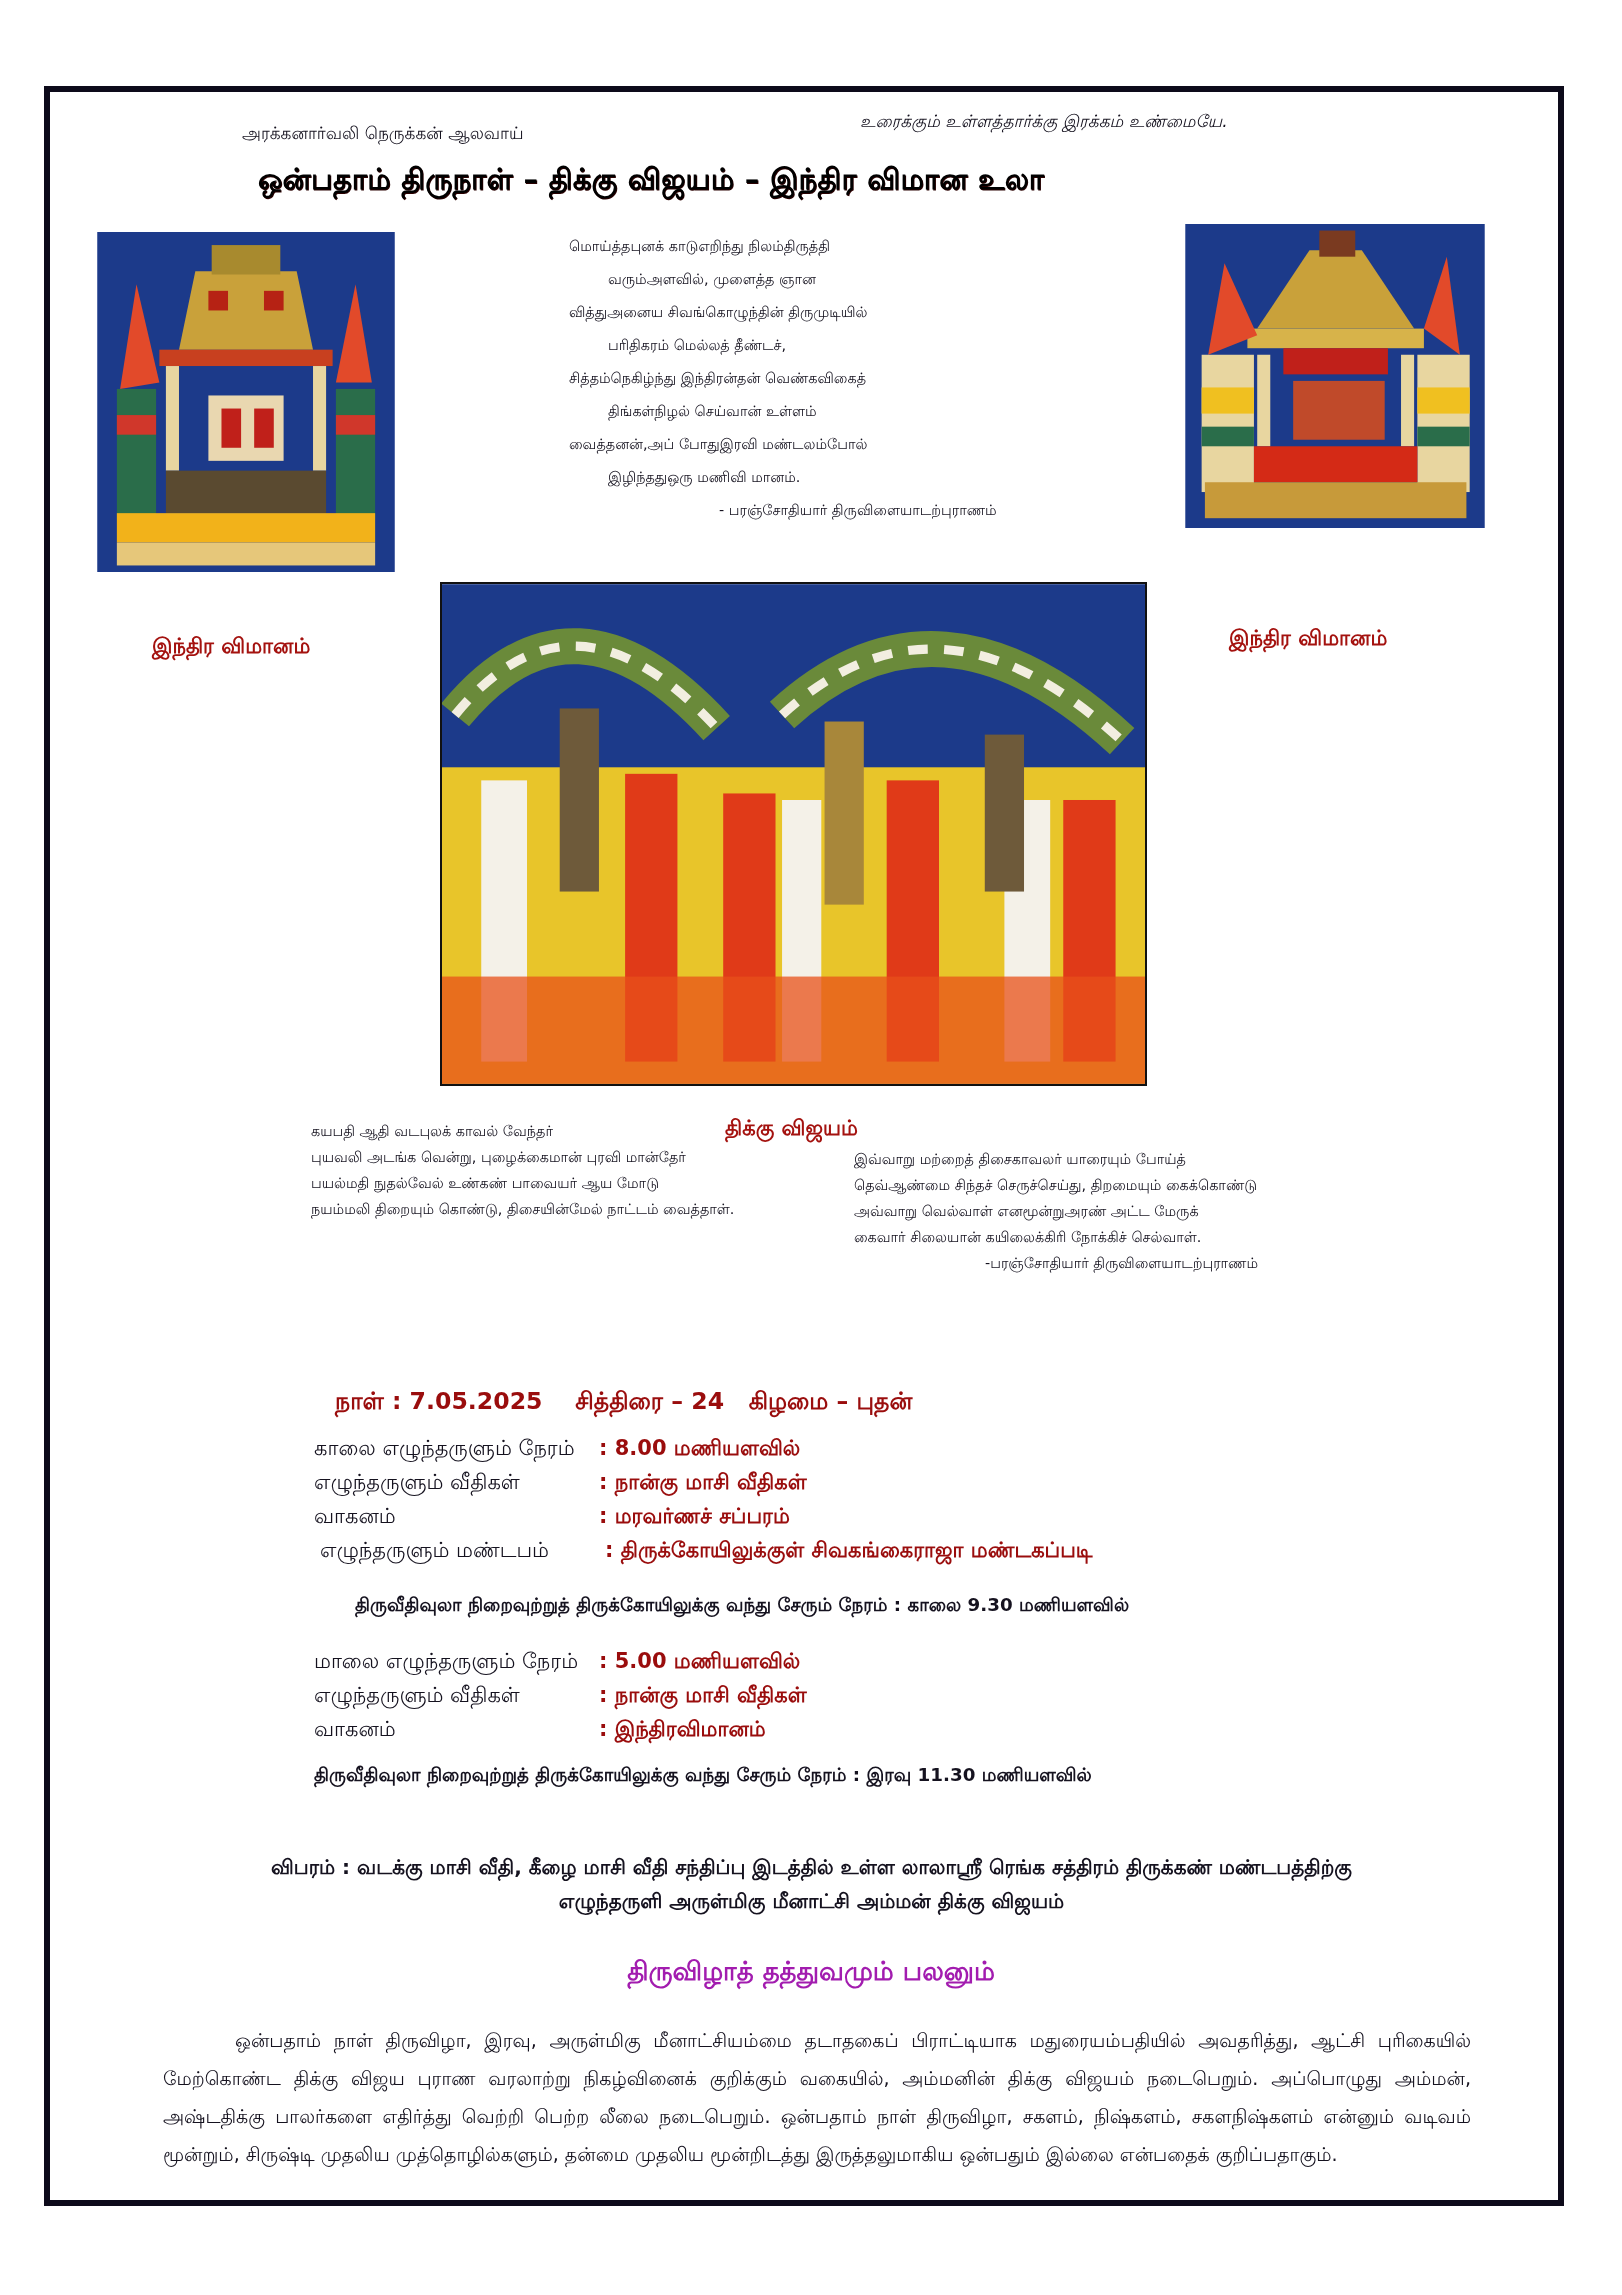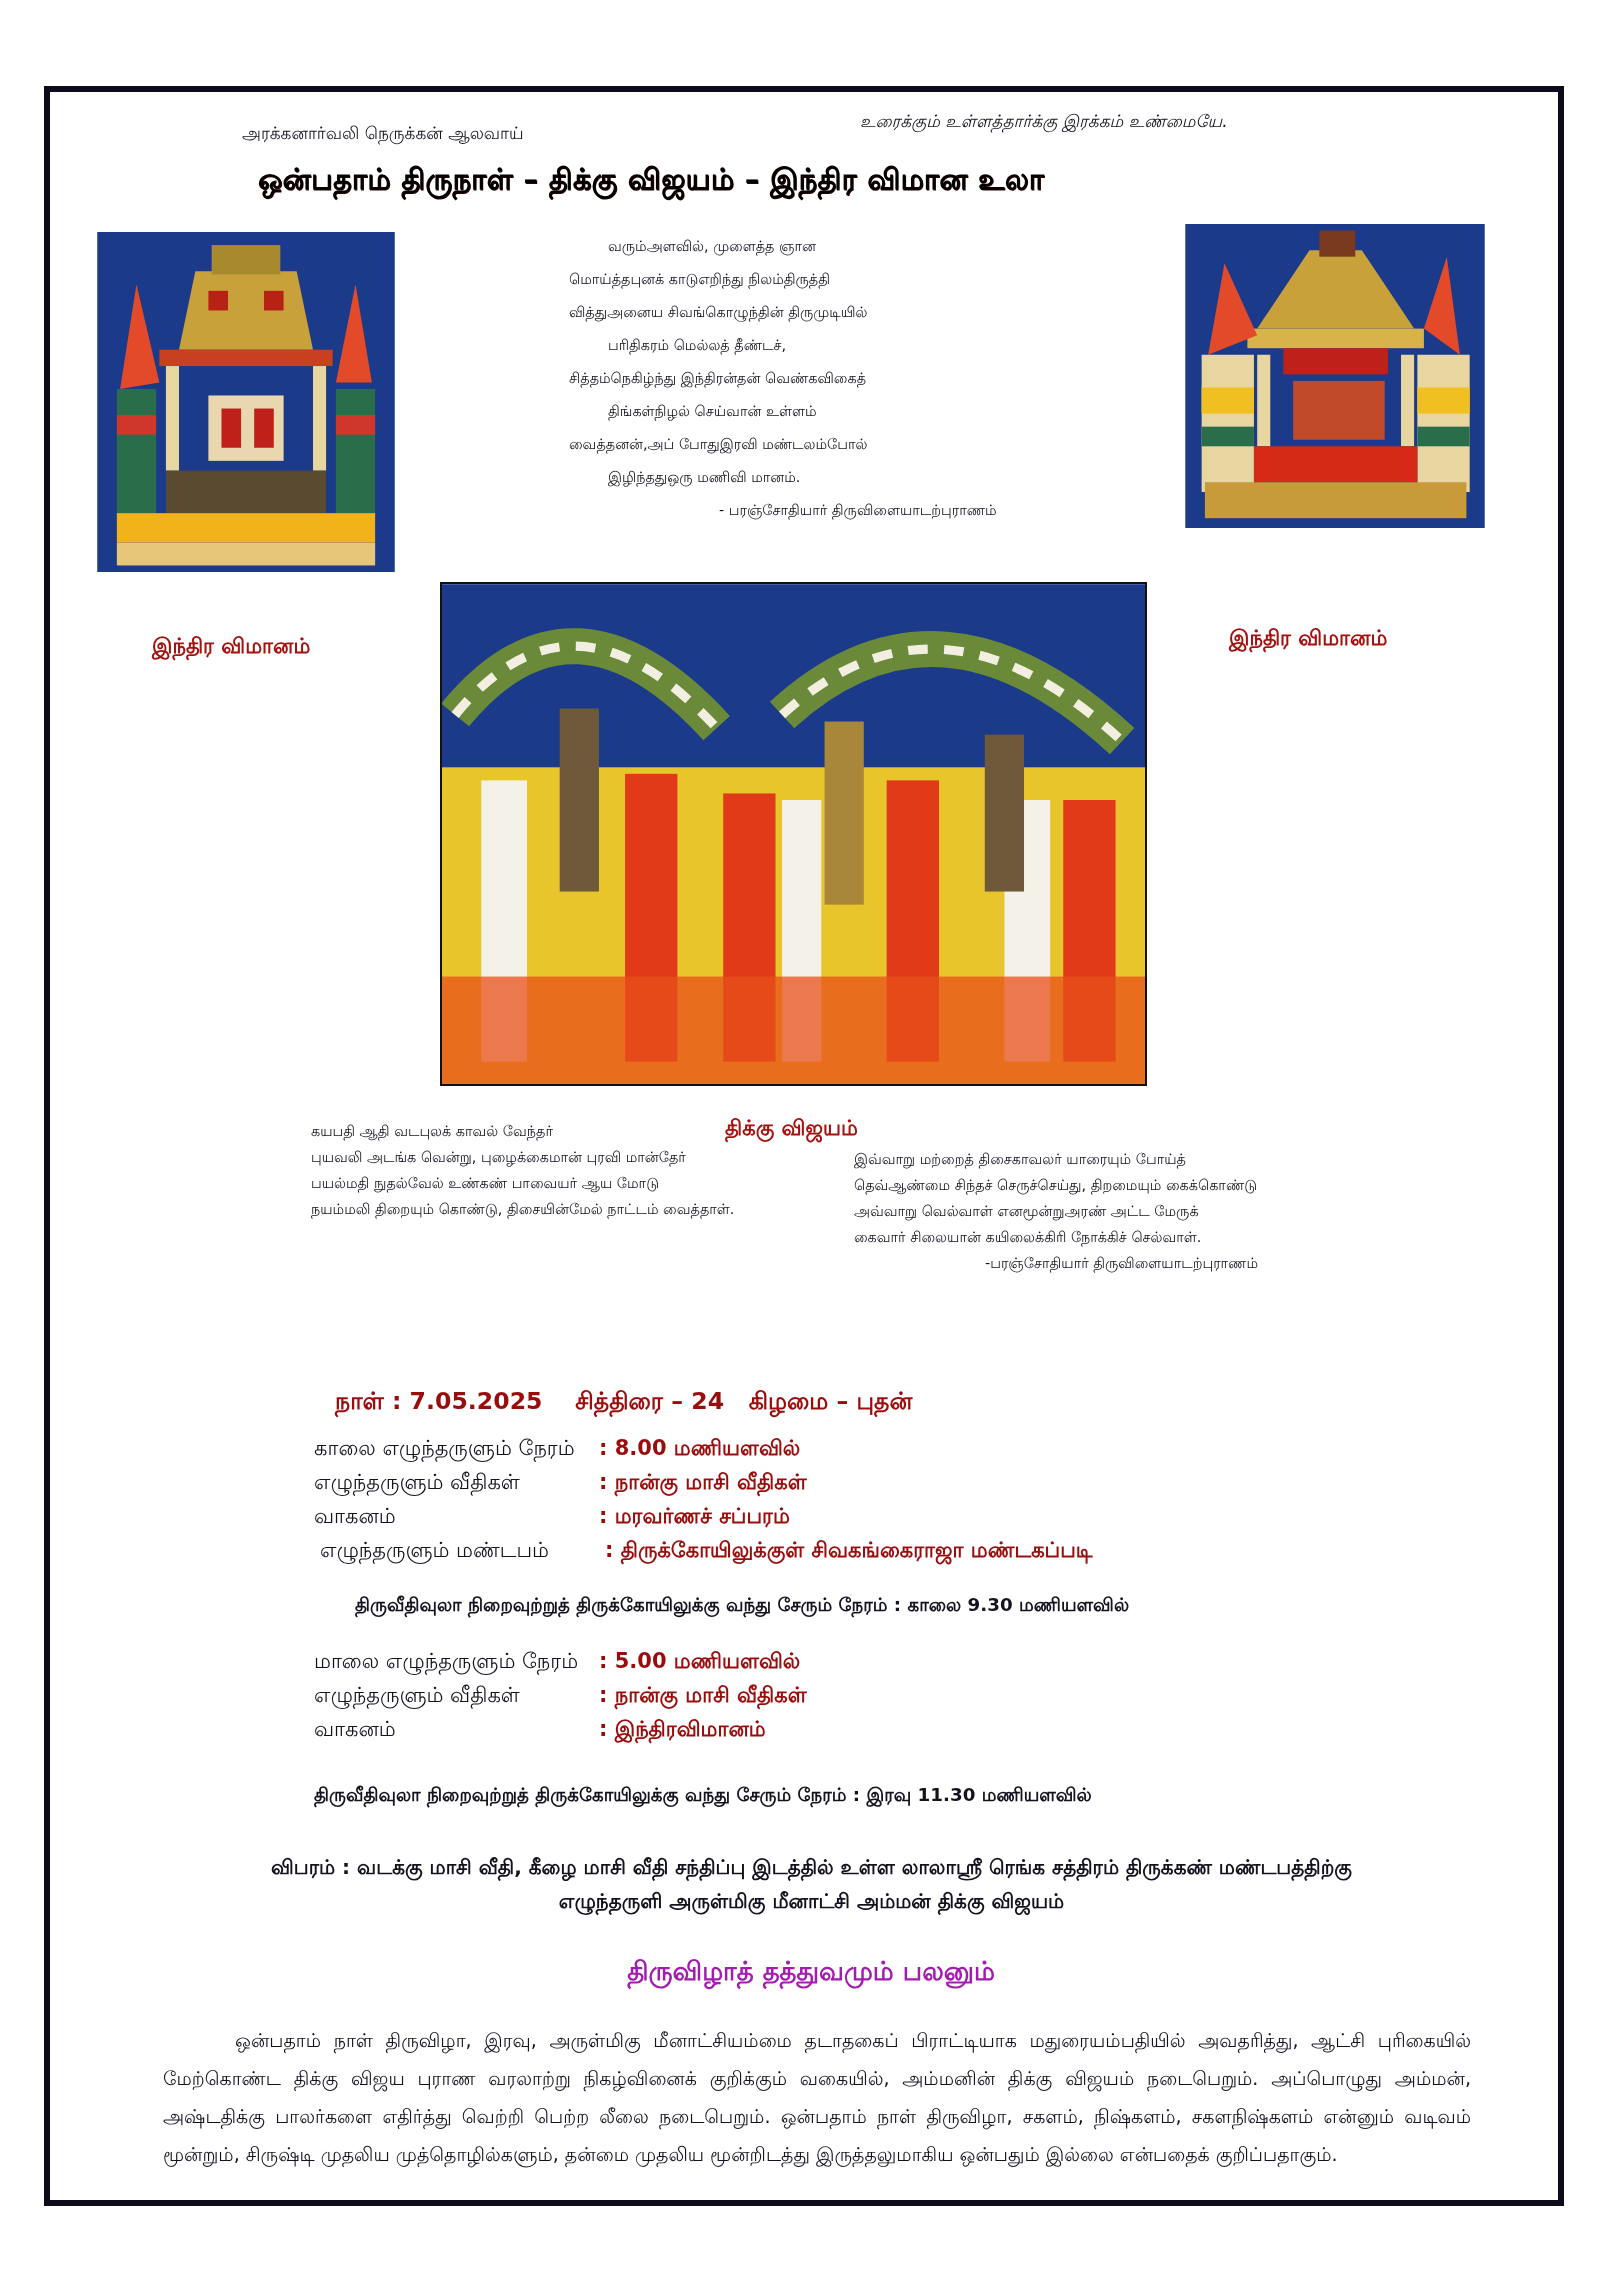--- a/index.html
+++ b/index.html
@@ -55,22 +55,22 @@
     <rect x="190" y="270" width="30" height="60" fill="#c0201a"></rect>
     <rect x="240" y="270" width="30" height="60" fill="#c0201a"></rect>
     <rect x="105" y="365" width="245" height="65" fill="#5a4a30"></rect>
     <rect x="30" y="430" width="395" height="45" fill="#f2b21a"></rect>
     <rect x="30" y="475" width="395" height="35" fill="#e6c77a"></rect>
   </svg>
 </div>
 <div class="abs caption" style="left:152px;top:633px;">இந்திர விமானம்</div>
 
 <div class="abs poem" style="left:569px;top:230px;width:491px;">
+  <div style="padding-left:0;">மொய்த்தபுனக் காடுஎறிந்து நிலம்திருத்தி</div>
   <div style="padding-left:39px;">வரும்அளவில், முளைத்த ஞான</div>
-  <div style="padding-left:0;">மொய்த்தபுனக் காடுஎறிந்து நிலம்திருத்தி</div>
   <div style="padding-left:0;">வித்துஅனைய சிவங்கொழுந்தின் திருமுடியில்</div>
   <div style="padding-left:39px;">பரிதிகரம் மெல்லத் தீண்டச்,</div>
   <div style="padding-left:0;">சித்தம்நெகிழ்ந்து இந்திரன்தன் வெண்கவிகைத்</div>
   <div style="padding-left:39px;">திங்கள்நிழல் செய்வான் உள்ளம்</div>
   <div style="padding-left:0;">வைத்தனன்,அப் போதுஇரவி மண்டலம்போல்</div>
   <div style="padding-left:39px;">இழிந்ததுஒரு மணிவி மானம்.</div>
   <div style="padding-left:150px;">- பரஞ்சோதியார் திருவிளையாடற்புராணம்</div>
 </div>
 
 <div class="photo" style="left:1185px;top:224px;width:300px;height:304px;">
@@ -154,21 +154,21 @@
 <div class="row" style="left:314px;top:1649px;">
   <span class="lbl">மாலை எழுந்தருளும் நேரம்</span><span class="val">: 5.00 மணியளவில்</span>
 </div>
 <div class="row" style="left:314px;top:1683px;">
   <span class="lbl">எழுந்தருளும் வீதிகள்</span><span class="val">: நான்கு மாசி வீதிகள்</span>
 </div>
 <div class="row" style="left:314px;top:1717px;">
   <span class="lbl">வாகனம்</span><span class="val">: இந்திரவிமானம்</span>
 </div>
 
-<div class="abs note" style="left:314px;top:1764px;margin-top:20px;">திருவீதிவுலா நிறைவுற்றுத் திருக்கோயிலுக்கு வந்து சேரும் நேரம் : இரவு 11.30 மணியளவில்</div>
+<div class="abs note" style="left:314px;top:1764px;">திருவீதிவுலா நிறைவுற்றுத் திருக்கோயிலுக்கு வந்து சேரும் நேரம் : இரவு 11.30 மணியளவில்</div>
 
 <div class="abs detail" style="left:105px;top:1850px;width:1413px;">
   <div>விபரம் : வடக்கு மாசி வீதி, கீழை மாசி வீதி சந்திப்பு இடத்தில் உள்ள லாலாஸ்ரீ ரெங்க சத்திரம் திருக்கண் மண்டபத்திற்கு</div>
   <div>எழுந்தருளி அருள்மிகு மீனாட்சி அம்மன் திக்கு விஜயம்</div>
 </div>
 
 <div class="abs h2" style="left:0;top:1956px;width:1622px;text-align:center;">திருவிழாத் தத்துவமும் பலனும்</div>
 <div class="abs para" style="left:131px;top:2021px;width:1308px;text-indent:72px;">ஒன்பதாம் நாள் திருவிழா, இரவு, அருள்மிகு மீனாட்சியம்மை தடாதகைப் பிராட்டியாக மதுரையம்பதியில் அவதரித்து, ஆட்சி புரிகையில் மேற்கொண்ட திக்கு விஜய புராண வரலாற்று நிகழ்வினைக் குறிக்கும் வகையில், அம்மனின் திக்கு விஜயம் நடைபெறும். அப்பொழுது அம்மன், அஷ்டதிக்கு பாலர்களை எதிர்த்து வெற்றி பெற்ற லீலை நடைபெறும். ஒன்பதாம் நாள் திருவிழா, சகளம், நிஷ்களம், சகளநிஷ்களம் என்னும் வடிவம் மூன்றும், சிருஷ்டி முதலிய முத்தொழில்களும், தன்மை முதலிய மூன்றிடத்து இருத்தலுமாகிய ஒன்பதும் இல்லை என்பதைக் குறிப்பதாகும்.</div>
 
 

